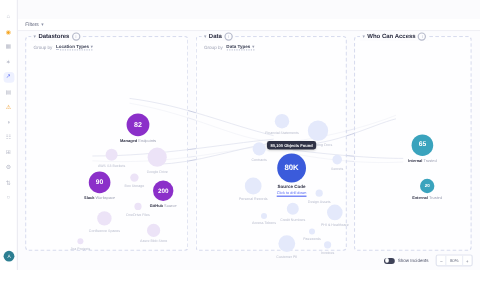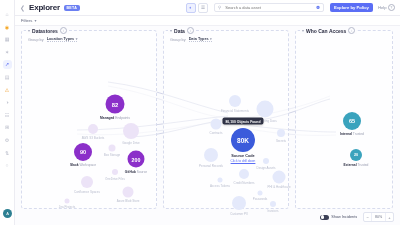--- a/index.html
+++ b/index.html
@@ -197,40 +197,20 @@
     <div class="rail-ico alert">⚠</div>
     <div class="rail-ico">◑</div>
     <div class="rail-ico">☷</div>
     <div class="rail-ico">⊞</div>
     <div class="rail-ico">⚙</div>
     <div class="rail-ico">⇅</div>
     <div class="rail-ico">○</div>
     <div class="rail-avatar">A</div>
   </div>
 
-  <div class="topbar">
-    <div class="back-chev">❮</div>
-    <div class="title">Explorer</div>
-    <div class="beta">BETA</div>
-    <div class="topbar-spacer"></div>
-    <div class="seg">
-      <div class="seg-btn on">◐</div>
-      <div class="seg-btn">☰</div>
-    </div>
-    <div class="search">
-      <span class="mag">⚲</span>
-      <input placeholder="Search a data asset" style="">
-      <span class="mic">⚉</span>
-    </div>
-    <button class="btn-primary">Explore by Policy</button>
-    <div class="help">
-      <span>Help</span>
-      <span class="qm">?</span>
-    </div>
-  </div>
 
   <div class="filters">
     <div class="lbl">
       <span>Filters</span>
       <span class="fico">▾</span>
     </div>
   </div>
 
   <div class="canvas">
 

